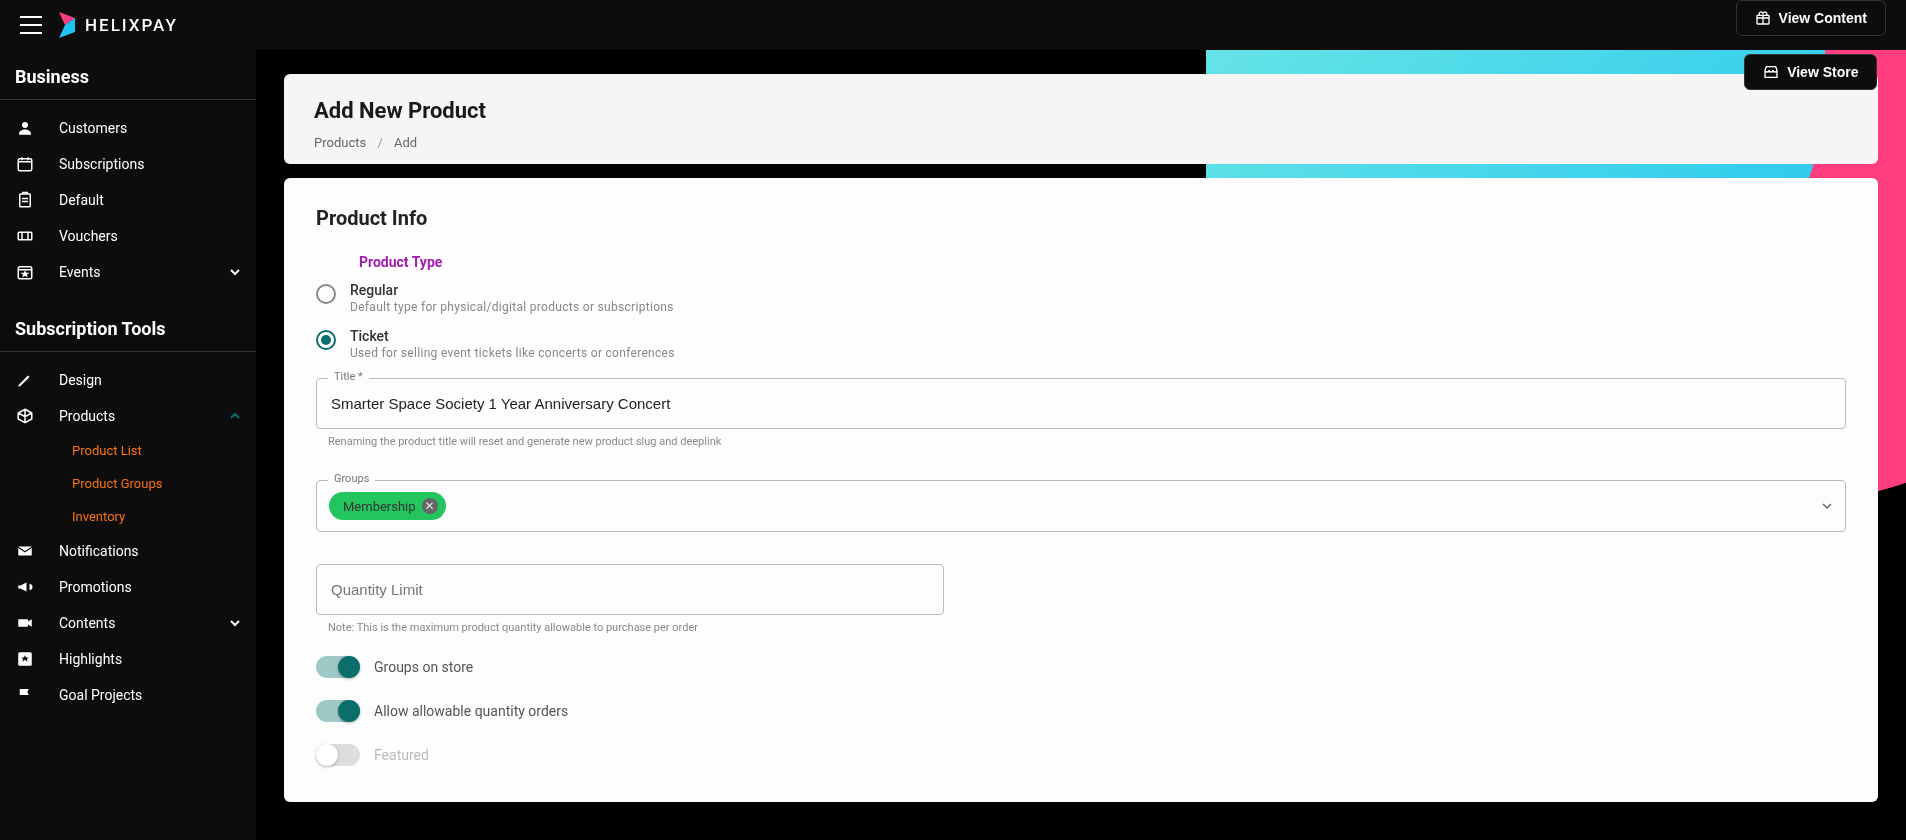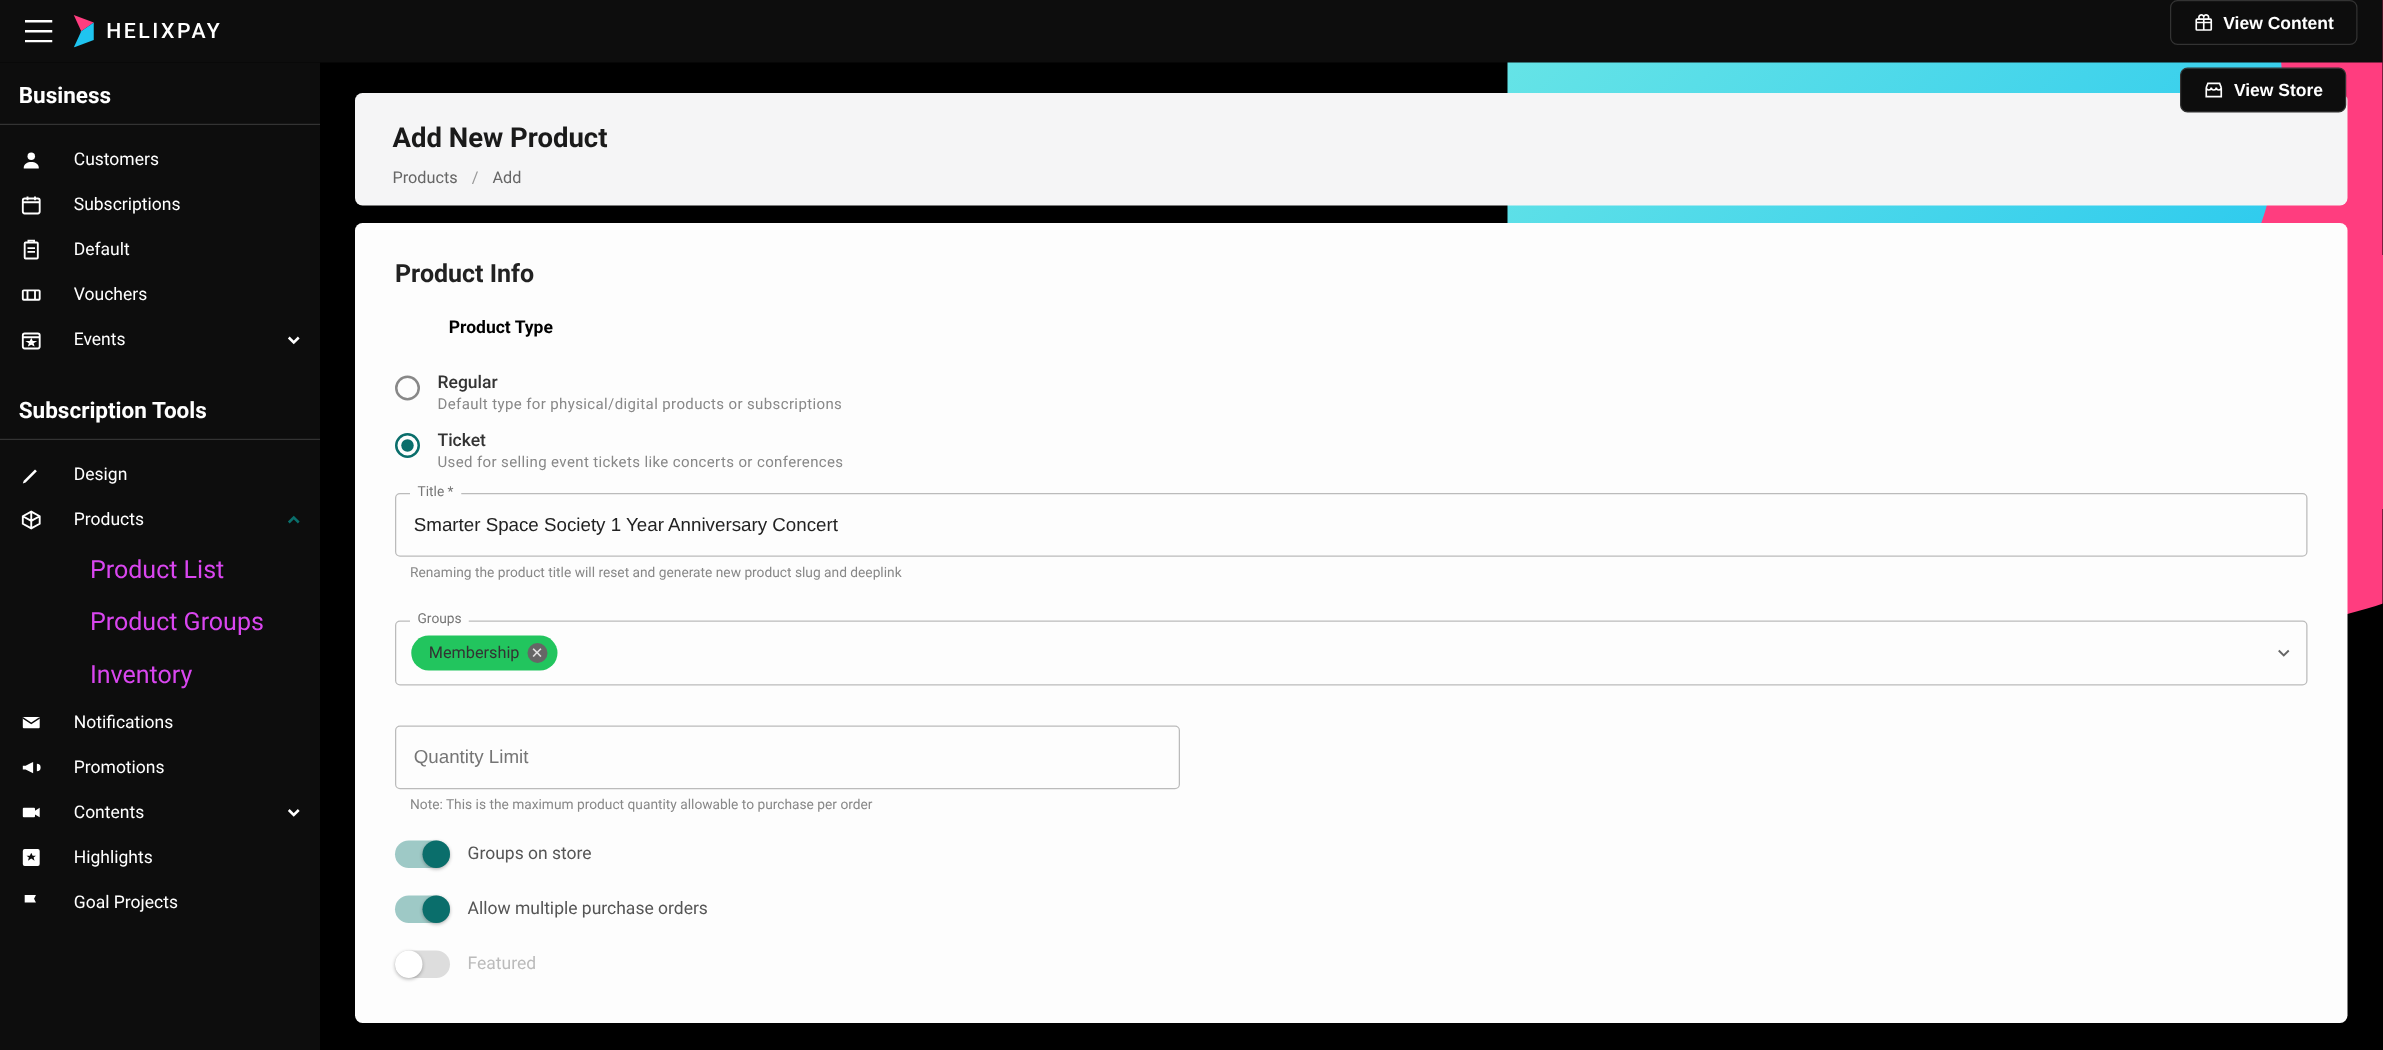--- a/index.html
+++ b/index.html
@@ -91,22 +91,22 @@
   padding: 9px 15px;
   cursor: pointer;
   font-size: 14px;
   color: #fff;
   gap: 24px;
 }
 .nav-item .nav-icon { width: 20px; display: flex; justify-content: center; }
 .nav-item .chev { margin-left: auto; }
 .nav-sub {
   padding: 9px 15px 9px 72px;
-  font-size: 20px;
-  color: #d946ef;
+  font-size: 13px;
+  color: #f97316;
   cursor: pointer;
 }
 .section-header2 {
   font-size: 18px;
   font-weight: 700;
   color: #fff;
   padding: 18px 15px 12px 15px;
   border-bottom: 1px solid #333;
   margin: 10px 0 10px 0;
 }
@@ -124,21 +124,21 @@
 .page-title { font-size: 22px; font-weight: 700; color: #1a1a1a; margin-bottom: 12px; }
 .breadcrumb { font-size: 13px; color: #666; }
 .breadcrumb a { color: #666; text-decoration: none; }
 .breadcrumb .sep { margin: 0 8px; color: #999; }
 .form-card {
   background: #fdfdfd;
   border-radius: 6px;
   padding: 28px 32px 36px 32px;
 }
 .form-section-title { font-size: 20px; font-weight: 700; color: #222; margin-bottom: 24px; }
-.field-label { font-size: 14px; font-weight: 700; color: #000000; margin-bottom: 28px; padding-left: 43px; }
+.field-label { font-size: 14px; font-weight: 700; color: #a21caf; margin-bottom: 12px; padding-left: 43px; }
 .radio-row { display: flex; align-items: flex-start; gap: 14px; margin-bottom: 14px; }
 .radio-outer {
   width: 20px; height: 20px; border: 2px solid #888; border-radius: 50%; display: flex; align-items: center; justify-content: center; margin-top: 2px; cursor: pointer;
 }
 .radio-outer.selected { border-color: #0a6e6b; }
 .radio-inner { width: 10px; height: 10px; border-radius: 50%; background: #0a6e6b; }
 .radio-text .r-label { font-size: 14px; color: #333; font-weight: 500; }
 .radio-text .r-desc { font-size: 12px; color: #888; margin-top: 2px; letter-spacing: 0.3px; }
 .input-wrap { position: relative; margin-top: 18px; }
 .floating-label {
@@ -447,21 +447,21 @@
       <div class="toggle-row">
         <div class="toggle on">
             <div class="toggle-knob"></div>
           </div>
         <span class="toggle-label">Groups on store</span>
       </div>
       <div class="toggle-row">
         <div class="toggle on">
             <div class="toggle-knob"></div>
           </div>
-        <span class="toggle-label">Allow multiple purchase orders</span>
+        <span class="toggle-label">Allow allowable quantity orders</span>
       </div>
       <div class="toggle-row">
         <div class="toggle off">
             <div class="toggle-knob"></div>
           </div>
         <span class="toggle-label disabled">Featured</span>
       </div>
     </div>
   </div>
 </div>

